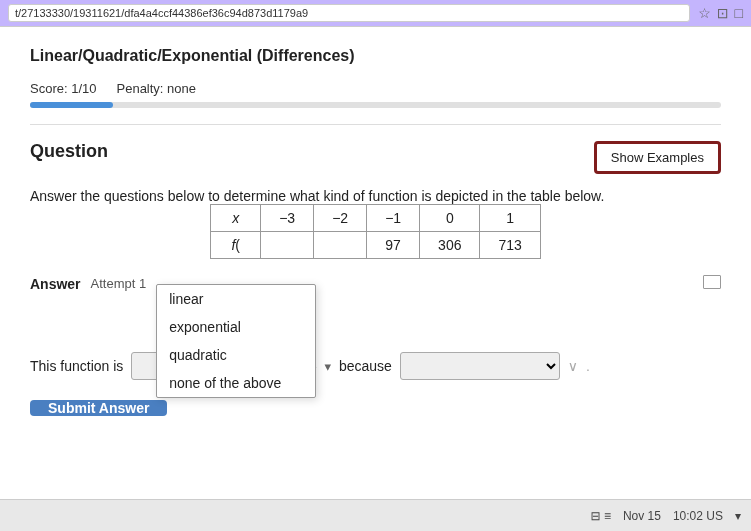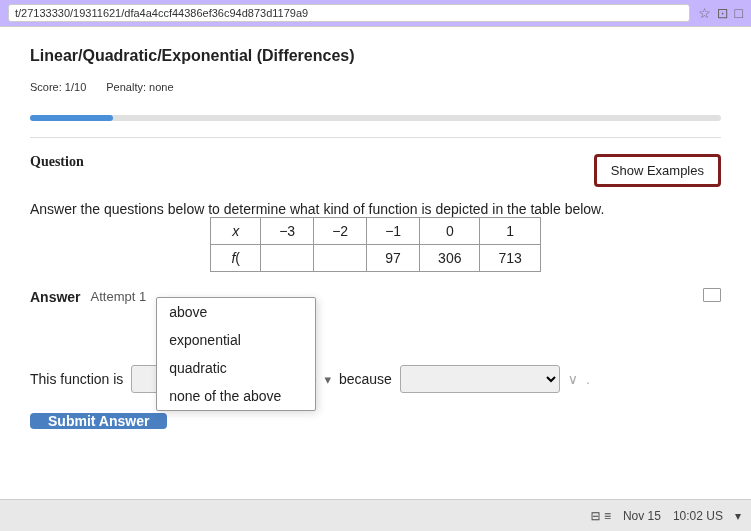--- a/index.html
+++ b/index.html
@@ -45,23 +45,23 @@
     }
     .page-title {
       font-size: 16px;
       font-weight: bold;
       margin-bottom: 16px;
     }
     .score-row {
       display: flex;
       align-items: center;
       gap: 20px;
-      font-size: 11px;
+      font-size: 13px;
       color: #333;
-      margin-bottom: 22px;
+      margin-bottom: 6px;
     }
     .progress-bar-container {
       width: 100%;
       height: 6px;
       background: #e0e0e0;
       border-radius: 3px;
       margin-bottom: 16px;
     }
     .progress-bar-fill {
       width: 12%;
@@ -75,22 +75,21 @@
       margin-bottom: 16px;
     }
     .question-header {
       display: flex;
       justify-content: space-between;
       align-items: flex-start;
       margin-bottom: 14px;
     }
     .question-label {
       font-weight: bold;
-      font-size: 14px;
-      font-family: Liberation Serif, serif;
+      font-size: 18px;
     }
     .show-examples-btn {
       background: #fff;
       border: 3px solid #7f1d1d;
       border-radius: 4px;
       padding: 6px 14px;
       font-size: 13px;
       cursor: pointer;
       color: #222;
     }
@@ -277,21 +276,21 @@
       </table>
   </div>
 
   <div class="answer-row">
     <span class="answer-label">Answer</span>
     <span class="attempt-label">Attempt 1</span>
 
     <div class="dropdown-wrapper">
 
       <div class="dropdown-open">
-        <div class="option">above</div>
+        <div class="option">linear</div>
         <div class="option">exponential</div>
         <div class="option">quadratic</div>
         <div class="option">none of the above</div>
       </div>
     </div>
 
     <span style="margin-left:auto;">
       <span class="small-icon-box"></span>
     </span>
   </div>

